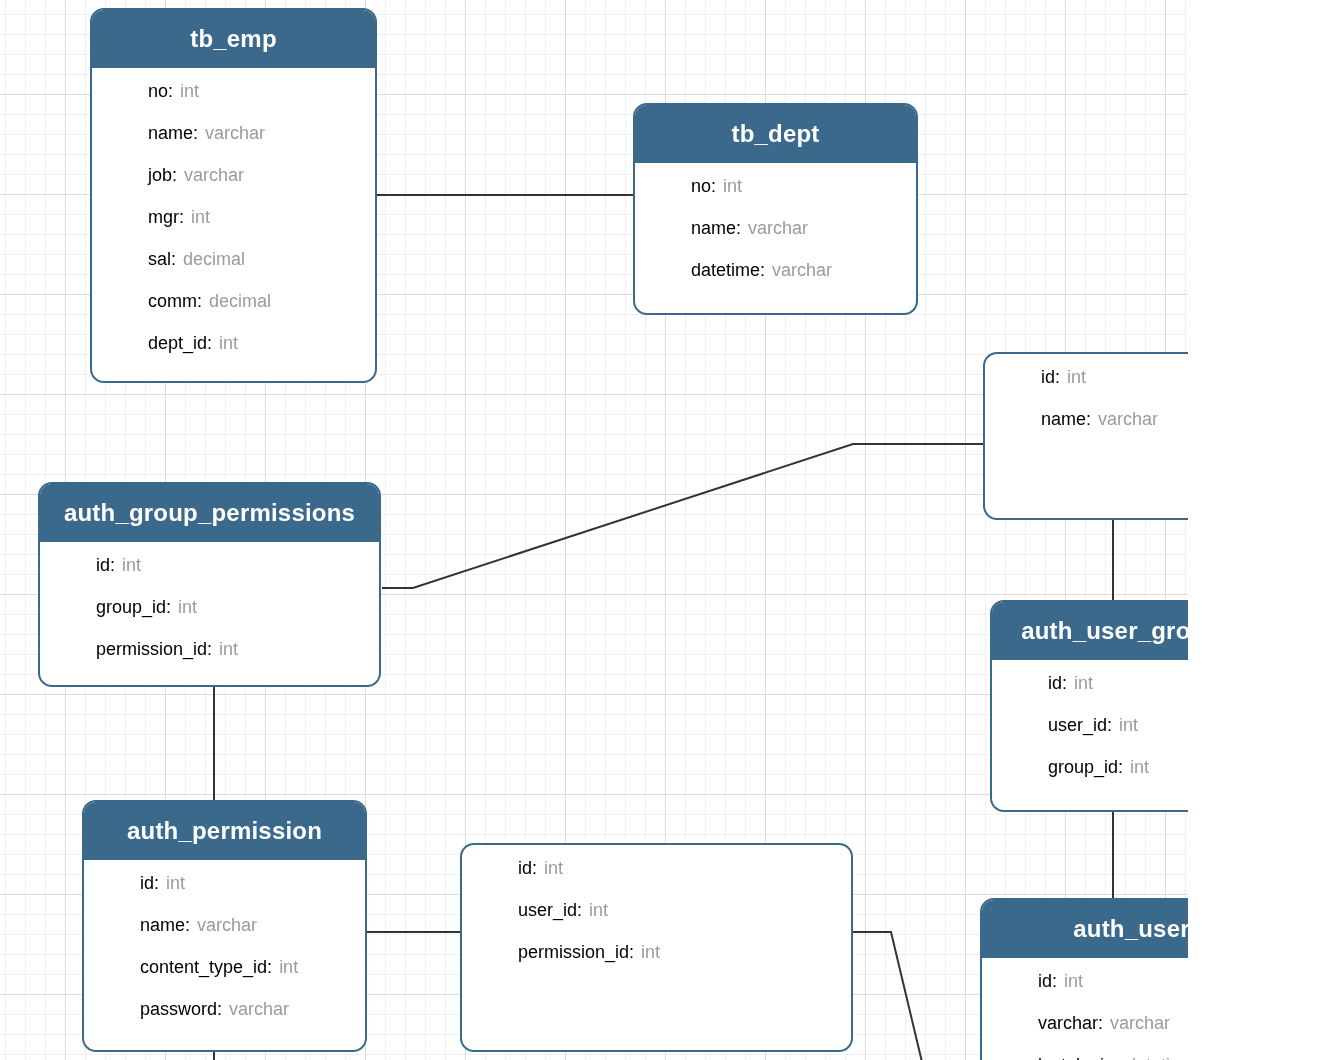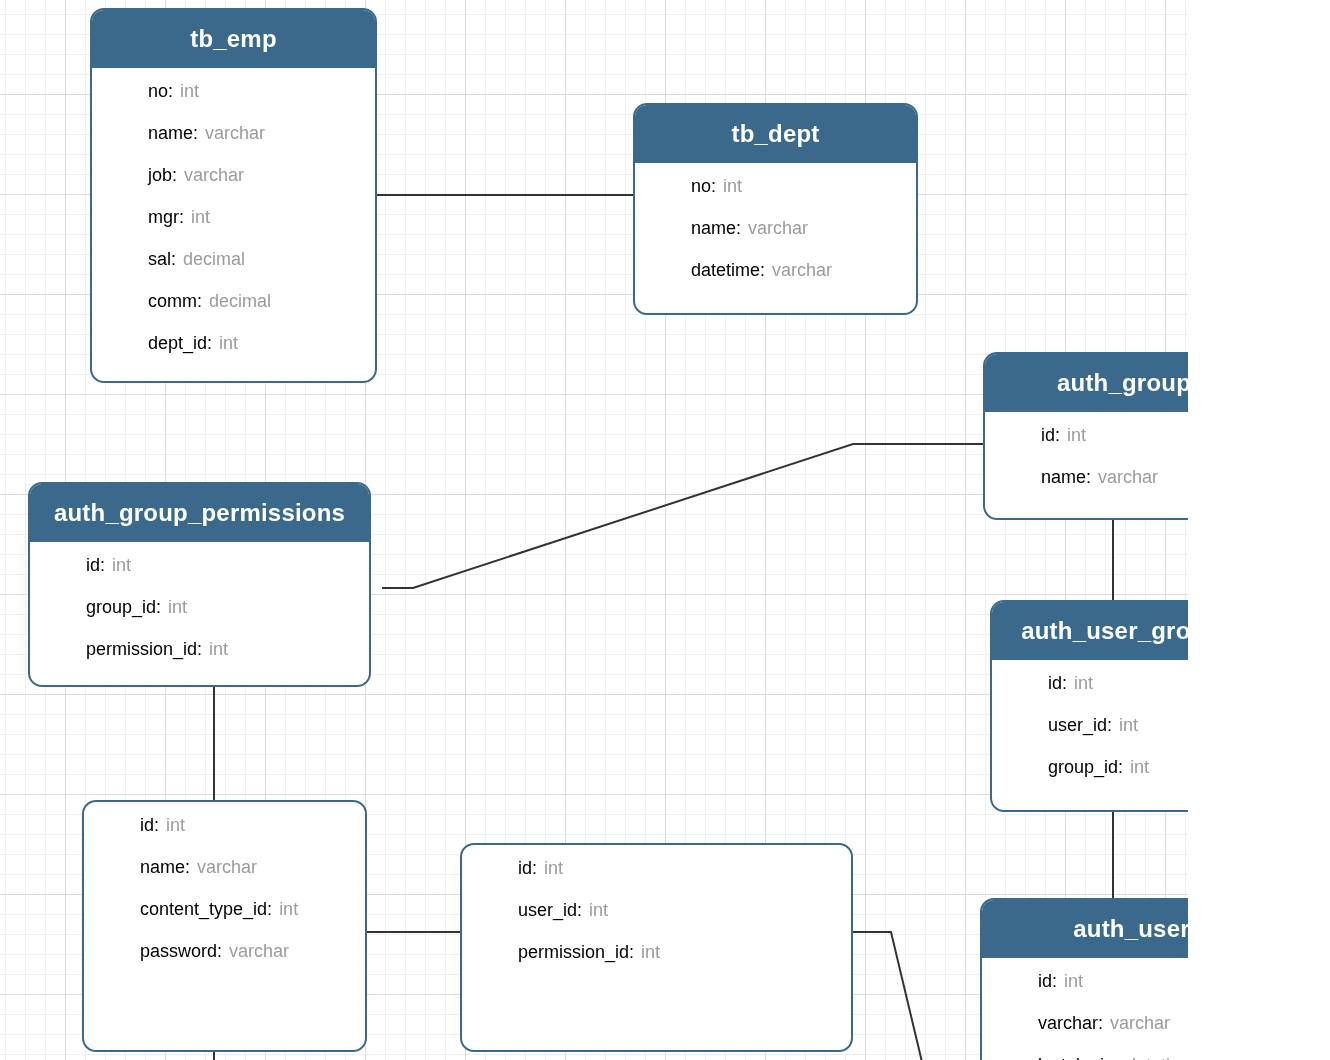--- a/index.html
+++ b/index.html
@@ -36,21 +36,21 @@
   .frow{
     height:42px; display:flex; align-items:center;
     padding-left:56px; font-size:18px; white-space:nowrap;
   }
   .fname,.fsep{color:var(--fname);}
   .ftype{color:var(--ftype); margin-left:7px;}
   
   .t-tb_emp{left:90px; top:8px; width:287px; height:375px;}
   .t-tb_dept{left:633px; top:103px; width:285px; height:212px;}
   .t-auth_group{left:983px; top:352px; width:282px; height:168px;}
-  .t-auth_group_permissions{left:28px; top:482px; width:343px; height:205px;}
+  .t-auth_group_permissions{left:38px; top:482px; width:343px; height:205px;}
   .t-auth_user_groups{left:990px; top:600px; width:275px; height:212px;}
   .t-auth_permission{left:82px; top:800px; width:285px; height:252px;}
   .t-auth_user_user_permissions{left:460px; top:843px; width:393px; height:209px;}
   .t-auth_user{left:980px; top:898px; width:303px; height:215px;}
 </style>
 </head>
 <body>
 
 <div id="canvas">
   <svg id="wires" width="1330" height="1060" viewBox="0 0 1330 1060">
@@ -122,23 +122,20 @@
           <span class="ftype">varchar</span>
         </div>
         <div class="frow">
           <span class="fname">datetime</span>
           <span class="fsep">:</span>
           <span class="ftype">varchar</span>
         </div>
       </div>
     </div>
     <div class="table t-auth_group">
-      <div class="thead">
-        <span class="ttitle">auth_group</span>
-      </div>
       <div class="tbody">
         <div class="frow">
           <span class="fname">id</span>
           <span class="fsep">:</span>
           <span class="ftype">int</span>
         </div>
         <div class="frow">
           <span class="fname">name</span>
           <span class="fsep">:</span>
           <span class="ftype">varchar</span>
@@ -183,20 +180,23 @@
           <span class="ftype">int</span>
         </div>
         <div class="frow">
           <span class="fname">group_id</span>
           <span class="fsep">:</span>
           <span class="ftype">int</span>
         </div>
       </div>
     </div>
     <div class="table t-auth_permission">
+      <div class="thead">
+        <span class="ttitle">auth_permission</span>
+      </div>
       <div class="tbody">
         <div class="frow">
           <span class="fname">id</span>
           <span class="fsep">:</span>
           <span class="ftype">int</span>
         </div>
         <div class="frow">
           <span class="fname">name</span>
           <span class="fsep">:</span>
           <span class="ftype">varchar</span>

